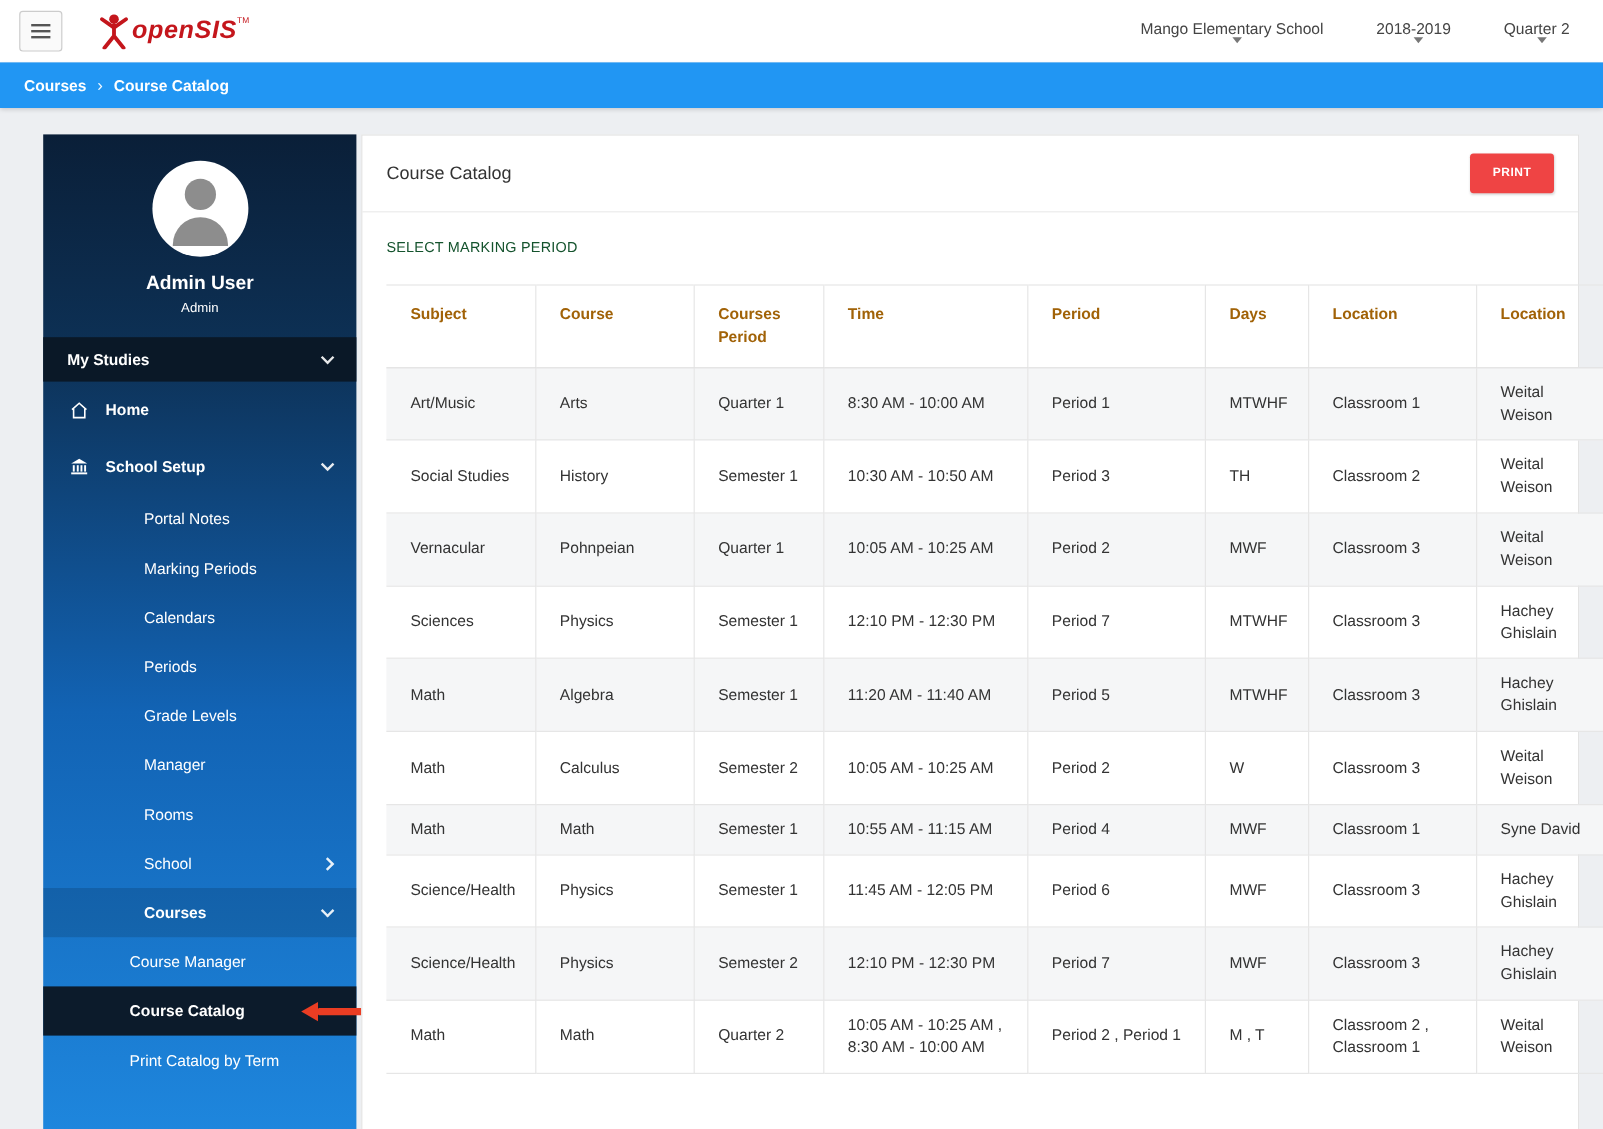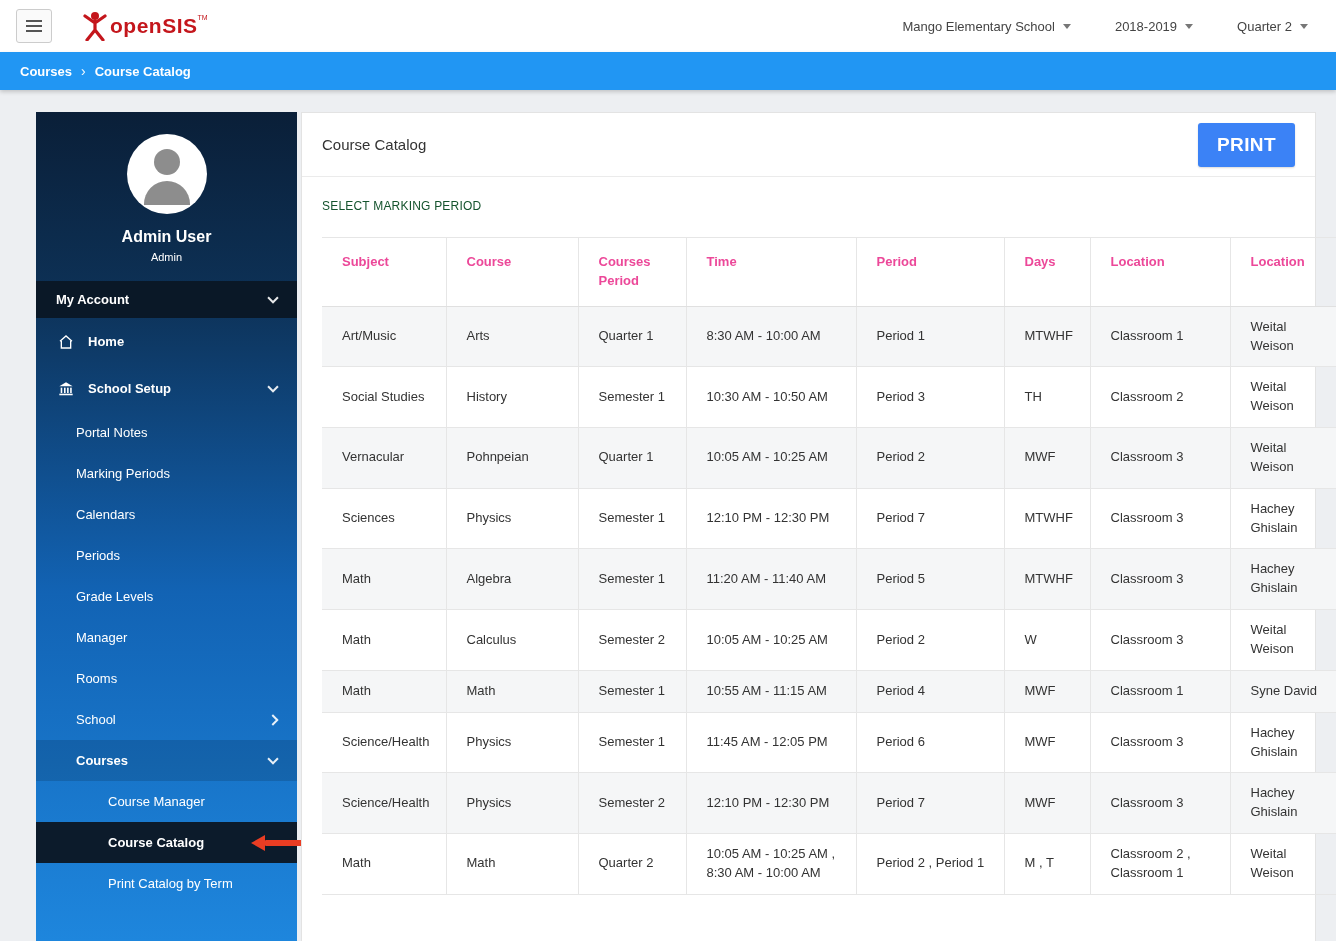--- a/index.html
+++ b/index.html
@@ -6,24 +6,24 @@
   html,body { width:1336px; height:941px; overflow:hidden; }
   body { font-family:"Liberation Sans", sans-serif; background:#edeff2; position:relative; }
 
   
   .topbar { height:52px; background:#fff; display:flex; align-items:center; padding:0 28px 0 16px; }
   .hamburger-btn { width:36px; height:34px; border:1px solid #ccc; border-radius:3px; background:#fafafa;
     display:flex; flex-direction:column; justify-content:center; align-items:center; gap:3px; cursor:pointer; }
   .hamburger-btn span { width:16px; height:2px; background:#555; }
   .logo { display:flex; align-items:flex-start; margin-left:30px; color:#c4161c; cursor:pointer; }
   .logo svg { margin-right:2px; }
-  .logo-text { font-size:21px; font-weight:bold; letter-spacing:.5px; line-height:30px; }
+  .logo-text { font-size:21px; font-weight:bold; letter-spacing:.5px; line-height:30px;font-style:italic; }
   .logo-tm { font-size:7px; margin-top:3px; }
   .topbar-selectors { margin-left:auto; display:flex; gap:44px; align-items:center; }
-  .selector { display:flex; align-items:center; font-size:13px; color:#444; cursor:pointer; }
+  .selector { display:flex; align-items:center; font-size:13px; color:#444; cursor:pointer;flex-direction:column; }
   .caret-down { width:0; height:0; border-left:4px solid transparent; border-right:4px solid transparent;
     border-top:5px solid #777; margin-left:8px; }
 
   
   .breadcrumb-bar { height:38px; background:#2196f3; display:flex; align-items:center; padding:0 20px;
     color:#fff; font-size:13px; font-weight:bold; box-shadow:0 2px 4px rgba(0,0,0,.18); position:relative; z-index:2; }
   .breadcrumb-sep { margin:0 9px; font-size:14px; font-weight:normal; opacity:.95; }
 
   
   .content { position:relative; height:851px; }
@@ -34,50 +34,50 @@
   .profile { padding:22px 0 18px; text-align:center; }
   .avatar { width:80px; height:80px; border-radius:50%; background:#fff; margin:0 auto 14px; position:relative; overflow:hidden; }
   .avatar-head { position:absolute; top:15px; left:50%; transform:translateX(-50%); width:26px; height:26px; border-radius:50%; background:#8d8d8d; }
   .avatar-body { position:absolute; bottom:9px; left:50%; transform:translateX(-50%); width:46px; height:24px; border-radius:23px 23px 0 0; background:#8d8d8d; }
   .profile-name { font-size:16px; font-weight:bold; }
   .profile-role { font-size:11px; margin-top:5px; }
   .my-account { height:37px; background:#0a1827; display:flex; align-items:center; padding:0 0 0 20px;
     font-size:13px; font-weight:bold; cursor:pointer; }
   .nav-item { display:flex; align-items:center; font-size:13px; cursor:pointer; position:relative; }
   .nav-item.lvl1 { height:47px; padding-left:22px; font-weight:bold; }
-  .nav-item.lvl2 { height:41px; padding-left:40px; }
+  .nav-item.lvl2 { height:41px; padding-left:84px; }
   .nav-item.lvl3 { height:41px; padding-left:72px; }
   .nav-item.group { font-weight:bold; background:rgba(0,0,0,0.14); }
   .nav-item.active { background:#0c1b2b; font-weight:bold; }
   .nav-icon { width:16px; height:16px; margin-right:14px; display:flex; align-items:center; }
   .nav-chevron { margin-left:auto; margin-right:20px; width:8px; height:8px;
     border-right:2px solid rgba(255,255,255,.9); border-bottom:2px solid rgba(255,255,255,.9); flex:none; }
   .nav-chevron.down { transform:rotate(45deg); margin-top:-4px; }
   .nav-chevron.right { transform:rotate(-45deg); }
   .pointer-arrow { position:absolute; right:-16px; top:50%; transform:translateY(-50%); display:flex; align-items:center; }
   .pointer-arrow .head { width:0; height:0; border-top:8px solid transparent; border-bottom:8px solid transparent; border-right:14px solid #ea3d23; }
   .pointer-arrow .shaft { width:48px; height:6px; background:#ea3d23; border-radius:1px; }
 
   
   .main-card { position:absolute; left:301px; top:22px; width:1015px; min-height:830px;
     background:#fff; border:1px solid #e3e3e3; }
   .card-header { height:64px; display:flex; align-items:center; padding:0 20px; border-bottom:1px solid #ebebeb; }
   .card-title { font-size:15px; color:#333; }
-  .print-btn { margin-left:auto; background:#3b82f6; color:#fff; border:none; font-size:19px; font-weight:bold;
+  .print-btn { margin-left:auto; background:#ef4444; color:#fff; border:none; font-size:10px; font-weight:bold;
     padding:11px 19px; border-radius:3px; cursor:pointer; letter-spacing:.4px; box-shadow:0 1px 2px rgba(0,0,0,.15);
     font-family:inherit; }
   .mp-section { padding:22px 20px 0; }
   .mp-label { font-size:12px; font-weight:normal; color:#14532d; letter-spacing:.2px; }
   .mp-select { display:block; margin-top:14px; width:310px; height:36px; font-size:13px; font-family:inherit;
     border:1px solid #c8c8c8; background:#fff; padding:0 6px; border-radius:0; color:#333; }
 
   
   .catalog-table { width:100%; border-collapse:collapse; table-layout:fixed; margin-top:24px;
     font-size:13px; color:#333; border-top:1px solid #e6e6e6; }
-  .catalog-table th { text-align:left; vertical-align:top; color:#ec4899; font-weight:bold;
+  .catalog-table th { text-align:left; vertical-align:top; color:#a16207; font-weight:bold;
     padding:15px 10px 15px 20px; border-right:1px solid #e6e6e6; border-bottom:1px solid #e0e0e0; line-height:1.45; }
   .catalog-table td { vertical-align:middle; padding:11px 14px 11px 20px; border-right:1px solid #e6e6e6;
     border-bottom:1px solid #e6e6e6; line-height:1.45; overflow-wrap:break-word; }
   .catalog-table th:last-child, .catalog-table td:last-child { border-right:none; }
   .catalog-table tbody tr:nth-child(odd) { background:#f5f6f7; }
   .col-subject{width:124px}.col-course{width:132px}.col-mp{width:108px}.col-time{width:170px}
   .col-period{width:148px}.col-days{width:86px}.col-location{width:140px}.col-teacher{width:107px}
 </style>
 </head>
 <body>
@@ -123,21 +123,21 @@
   <div class="sidebar">
     <div class="profile">
       <div class="avatar">
         <span class="avatar-head"></span>
         <span class="avatar-body"></span>
       </div>
       <div class="profile-name">Admin User</div>
       <div class="profile-role">Admin</div>
     </div>
     <div class="my-account">
-      <span>My Account</span>
+      <span>My Studies</span>
       <span class="nav-chevron down"></span>
     </div>
     <div class="nav">
         <div class="nav-item lvl1">
     <span class="nav-icon">
             <svg width="16" height="16" viewBox="0 0 24 24" fill="none" stroke="#fff" stroke-width="2">
               <path d="M3 11 L12 3 L21 11"></path>
               <path d="M5 10 V21 H19 V10"></path>
             </svg>
           </span>

